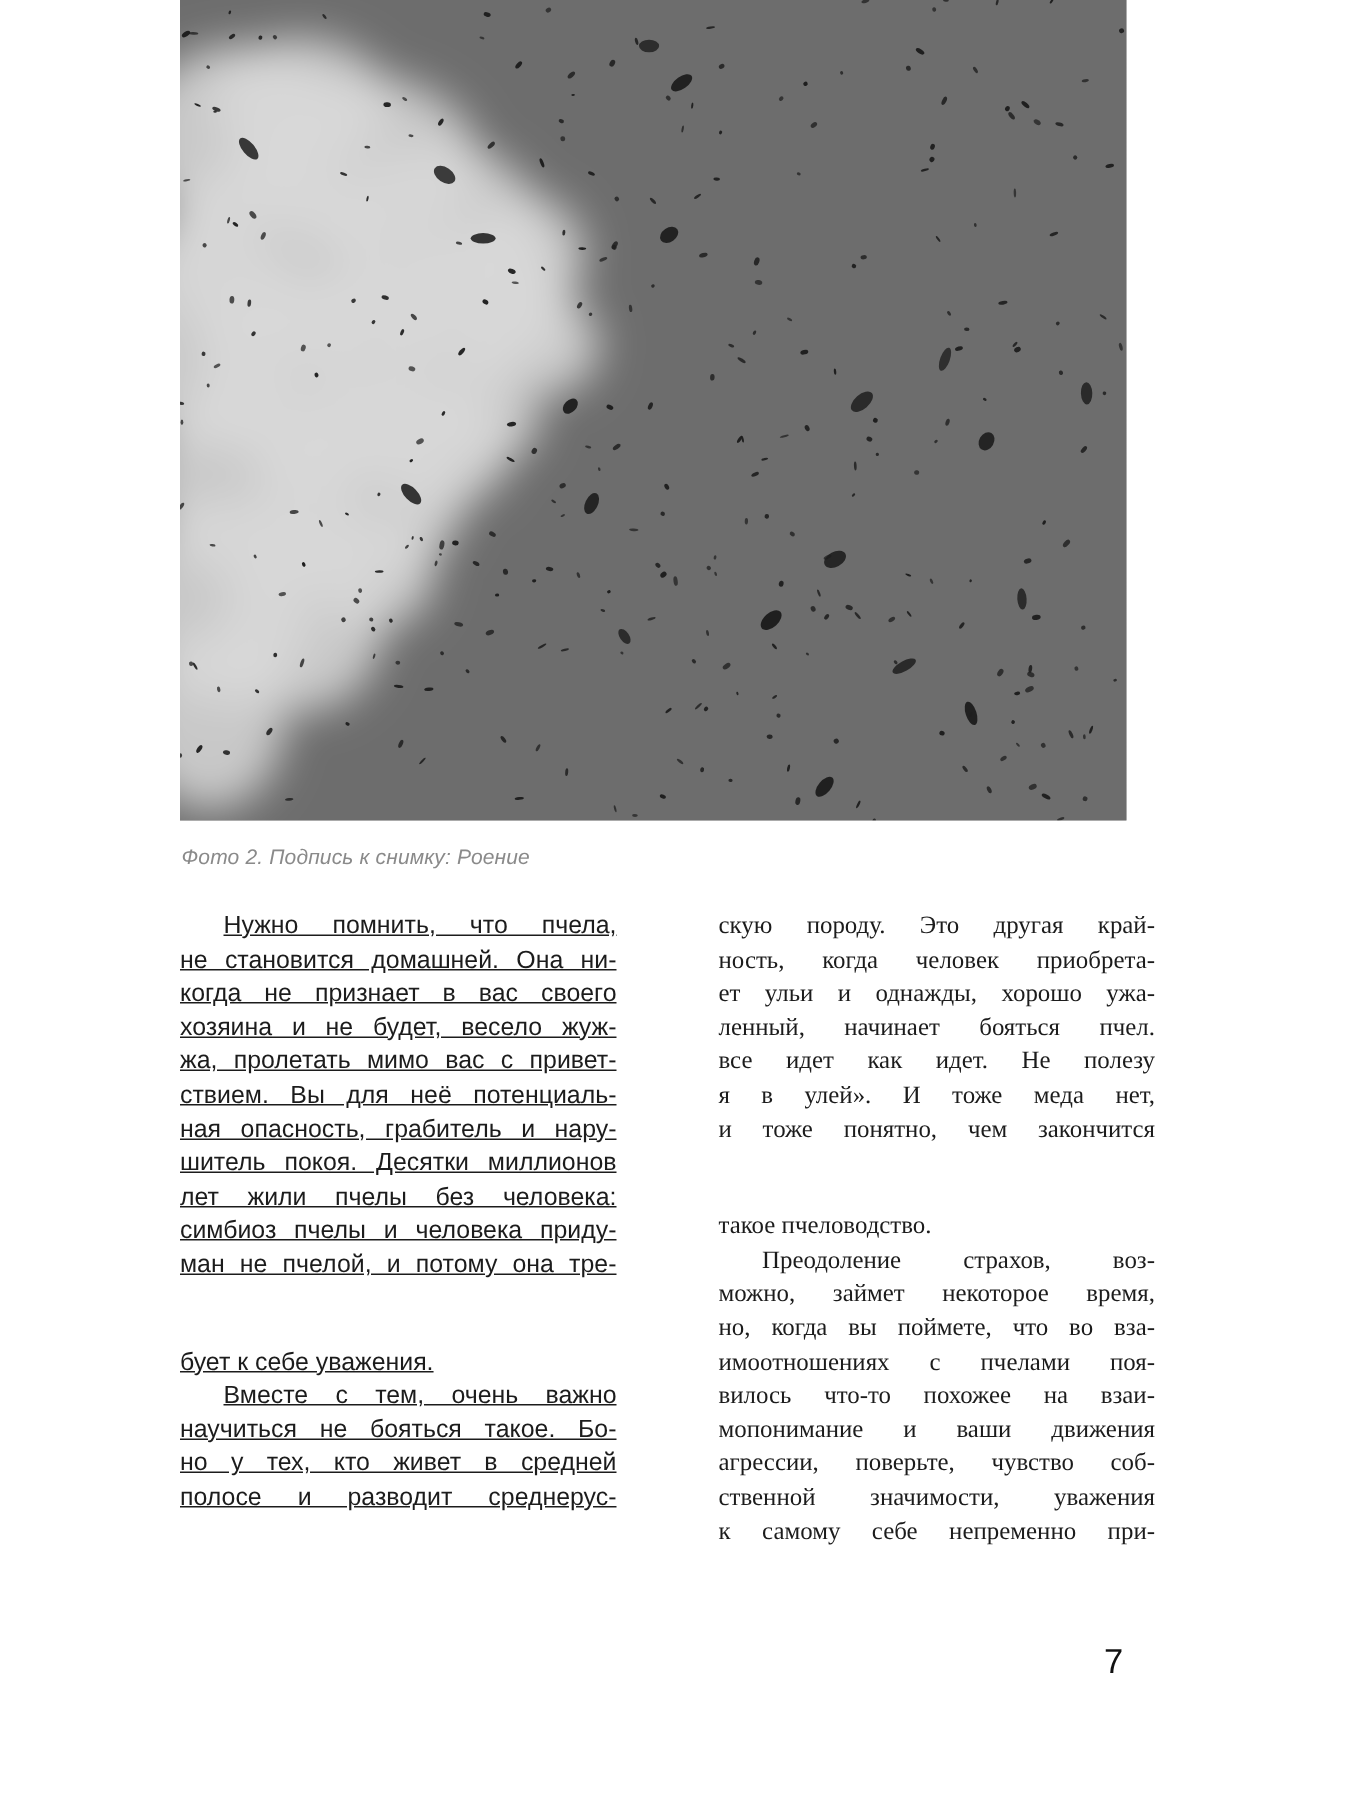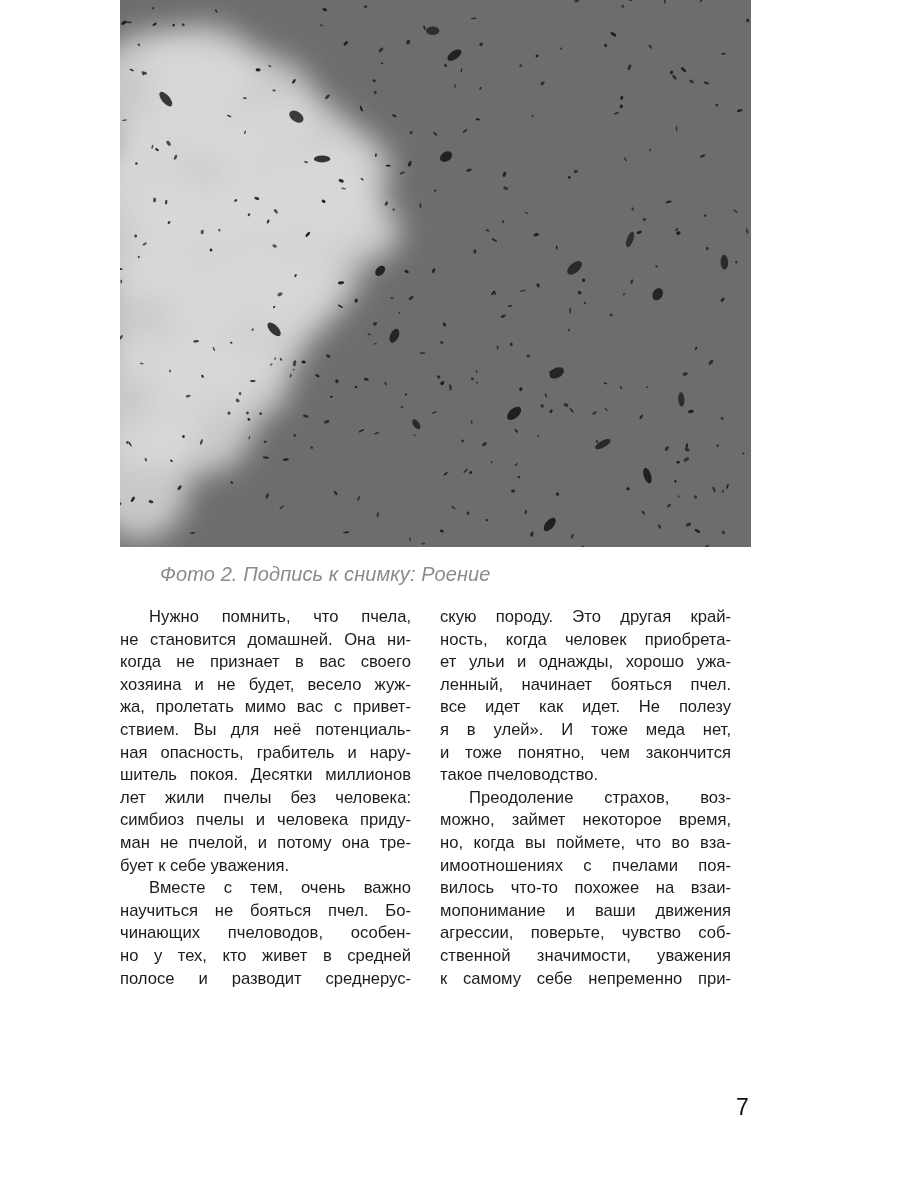--- a/index.html
+++ b/index.html
@@ -1,29 +1,29 @@
 <!DOCTYPE html>
 <html><head>
 <meta charset="utf-8">
 <style>
   html, body { margin: 0; padding: 0; background: #ffffff; }
   body { width: 900px; height: 1200px; position: relative; overflow: hidden;
          font-family: "Liberation Sans", sans-serif; color: #1a1a1a; }
   .photo { position: absolute; left: 120px; top: 0; width: 631px; height: 547px; overflow: hidden;
            background: linear-gradient(180deg, #6e6e6e 0%, #707070 40%, #6a6a6a 100%); }
   .photo svg { position: absolute; left: 0; top: 0; width: 631px; height: 547px; display: block; }
-  .caption { position: absolute; left: 121px; top: 563px; font-size: 20px; font-style: italic;
-             color: #8a8a8a; letter-spacing: 0.1px; margin-left: 39px; }
+  .caption { position: absolute; left: 121px; top: 563px; font-size: 14px; font-style: italic;
+             color: #8a8a8a; letter-spacing: 0.1px; }
   .col { position: absolute; top: 606px; width: 291px; font-size: 16.6px; line-height: 22.6px;
          color: #1c1c1c; }
-  .col-left { left: 120px; }
-  .col-right { left: 440px; }
+  .col-left { left: 120px; text-decoration: underline; }
+  .col-right { left: 479px; font-family: Liberation Serif, serif; }
   .line { display: block; text-align: justify; text-align-last: justify; white-space: nowrap;
           height: 22.6px; }
-  .line.last { text-align-last: left; }
+  .line.last { text-align-last: left; margin-top: 42px; }
   .line.indent { padding-left: 29px; }
   .page-number { position: absolute; left: 736px; top: 1094px; font-size: 23px; color: #111; }
 </style>
 </head>
 <body>
 
 <div class="photo">
   <svg id="photo-svg" viewBox="0 0 631 547" preserveAspectRatio="none">
     <defs>
       <filter id="blur8">
@@ -389,22 +389,21 @@
     <span class="line">хозяина и не будет, весело жуж-</span>
     <span class="line">жа, пролетать мимо вас с привет-</span>
     <span class="line">ствием. Вы для неё потенциаль-</span>
     <span class="line">ная опасность, грабитель и нару-</span>
     <span class="line">шитель покоя. Десятки миллионов</span>
     <span class="line">лет жили пчелы без человека:</span>
     <span class="line">симбиоз пчелы и человека приду-</span>
     <span class="line">ман не пчелой, и потому она тре-</span>
     <span class="line last">бует к себе уважения.</span>
     <span class="line indent">Вместе с тем, очень важно</span>
-    <span class="line">научиться не бояться пчел. Бо-</span>
-    <span class="line">чинающих пчеловодов, особен-</span>
+    <span class="line">научиться не бояться такое. Бо-</span>
     <span class="line">но у тех, кто живет в средней</span>
     <span class="line">полосе и разводит среднерус-</span>
   </div>
 <div class="col col-right" id="col-right">
     <span class="line">скую породу. Это другая край-</span>
     <span class="line">ность, когда человек приобрета-</span>
     <span class="line">ет ульи и однажды, хорошо ужа-</span>
     <span class="line">ленный, начинает бояться пчел.</span>
     <span class="line">все идет как идет. Не полезу</span>
     <span class="line">я в улей». И тоже меда нет,</span>

